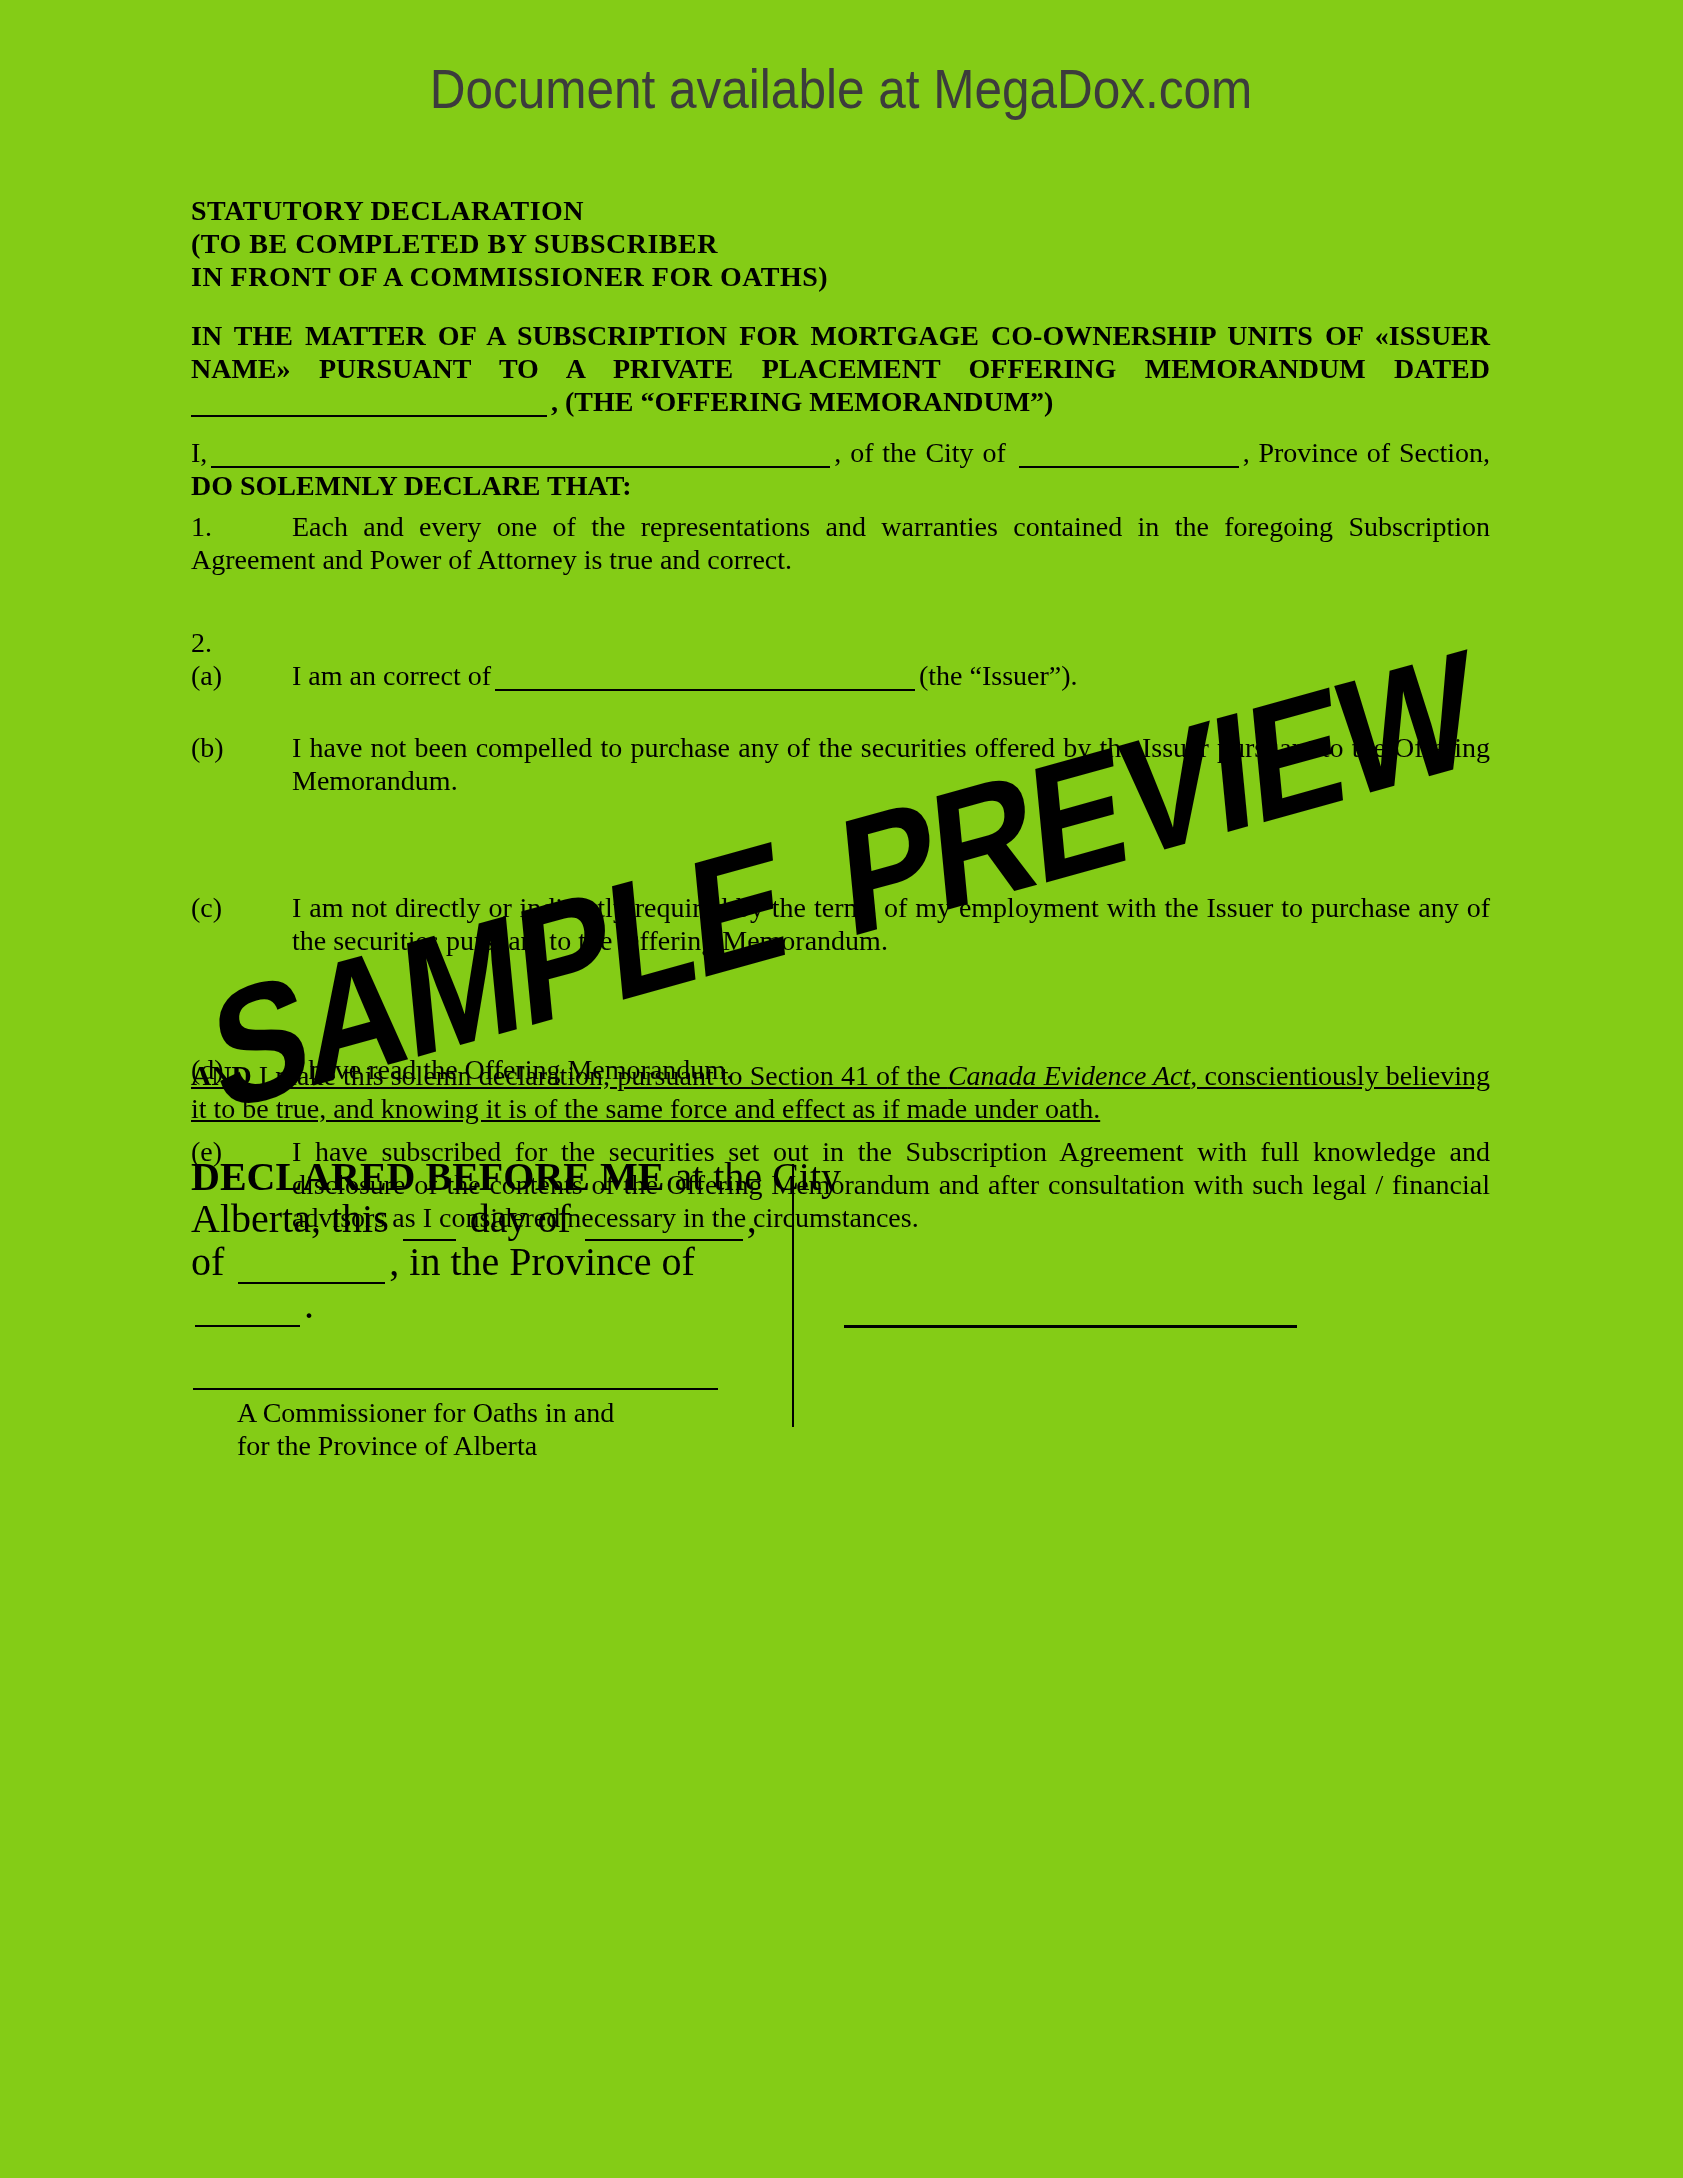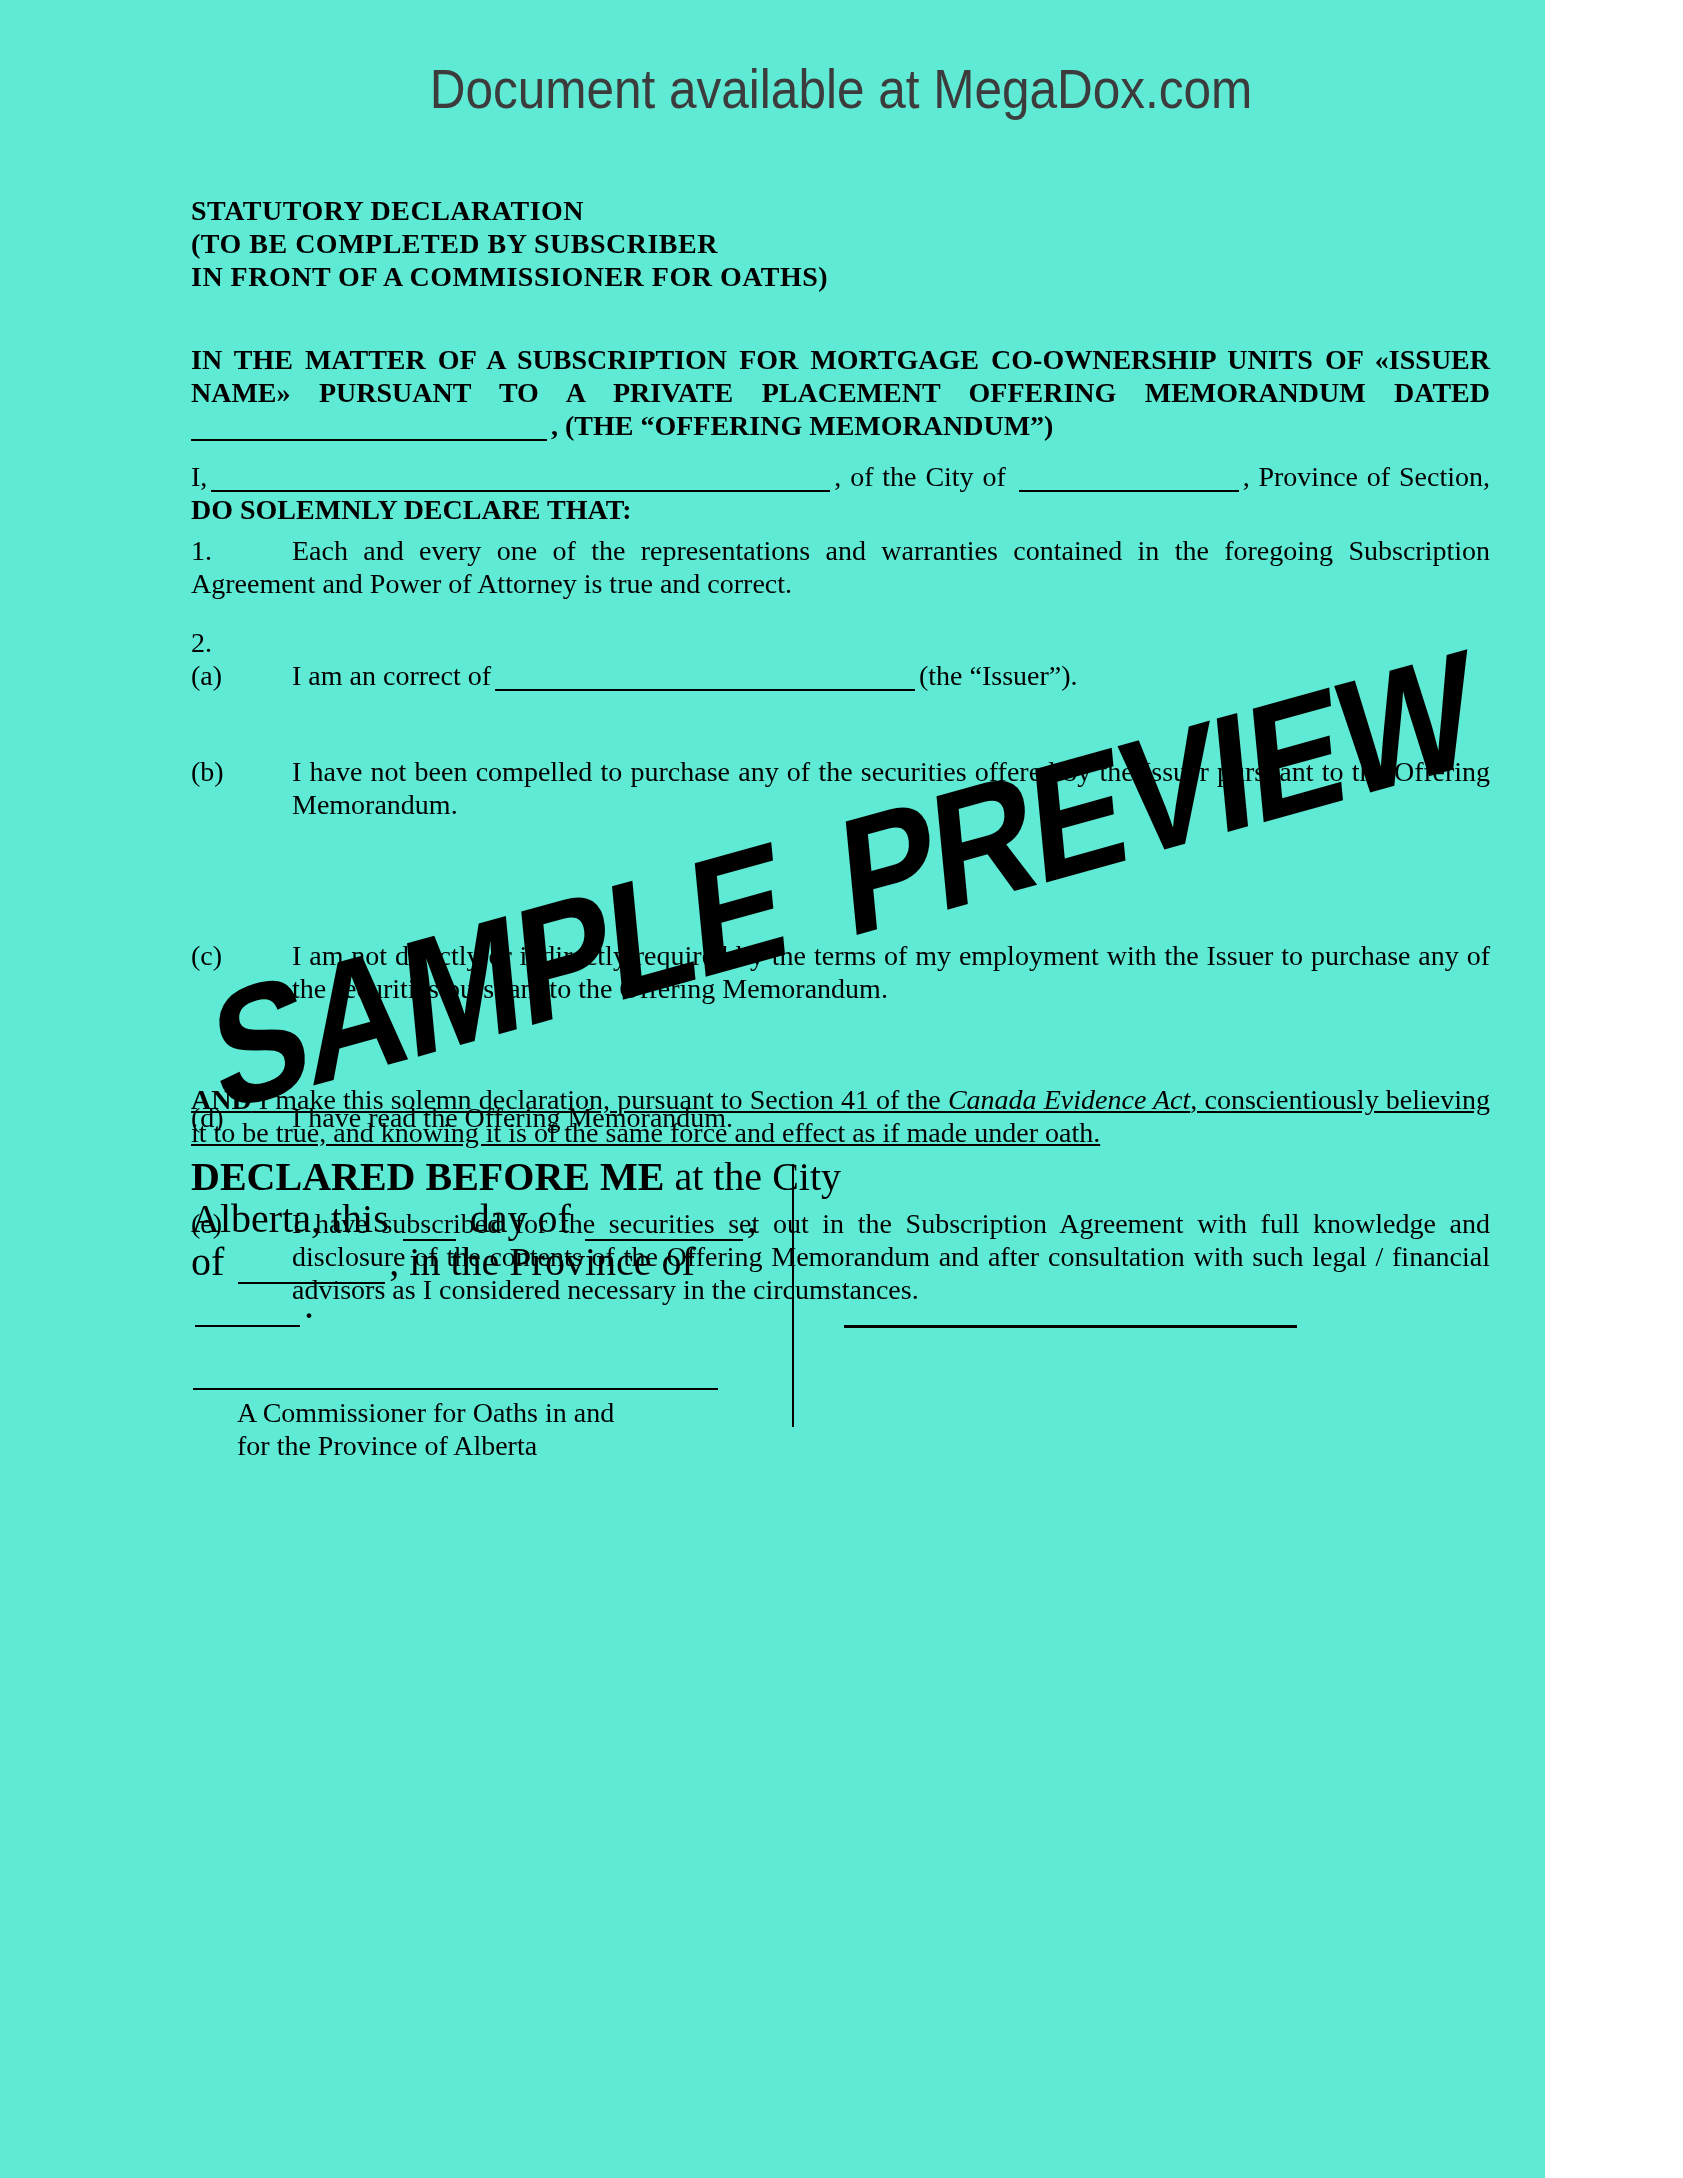--- a/index.html
+++ b/index.html
@@ -1,26 +1,26 @@
 <!DOCTYPE html>
 <html><head>
 <meta charset="utf-8">
 <style>
   * { margin:0; padding:0; box-sizing:border-box; }
   html,body { background:#ffffff; }
   body { width:1683px; height:2178px; position:relative; font-family:"Liberation Serif", serif; color:#000; }
-  .page { position:absolute; left:0; top:0; width:1545px; height:2178px; background:#5eead4; overflow:hidden; }
+  .page { position:absolute; left:0; top:0; width:1683px; height:2178px; background:#84cc16; overflow:hidden; }
 
   
   .notice-wrap { position:absolute; left:0; top:57px; width:1683px; text-align:center; }
   .notice { display:inline-block; font-family:"Liberation Sans", sans-serif; font-size:55px; color:#3c3c3c; transform:scaleX(0.9); transform-origin:center; white-space:nowrap; }
 
   
   .para { position:absolute; left:191px; width:1299px; font-size:28px; line-height:33px; }
-  .just { text-align:justify;margin-top:24px; }
+  .just { text-align:justify; }
   .b { font-weight:bold; }
   .i { font-style:italic; }
 
   .title-block { position:absolute; left:191px; top:194px; width:1299px; text-align:left; font-weight:bold; font-size:28px; line-height:33px; letter-spacing:0.5px; }
 
   
   .u { display:inline-block; height:1.0em; border-bottom:2.5px solid #000; vertical-align:text-bottom; margin:0 4px; }
   .u-name { width:619px; }
   .u-city { width:220px; }
   .u-date { width:356px; margin-left:0; }

